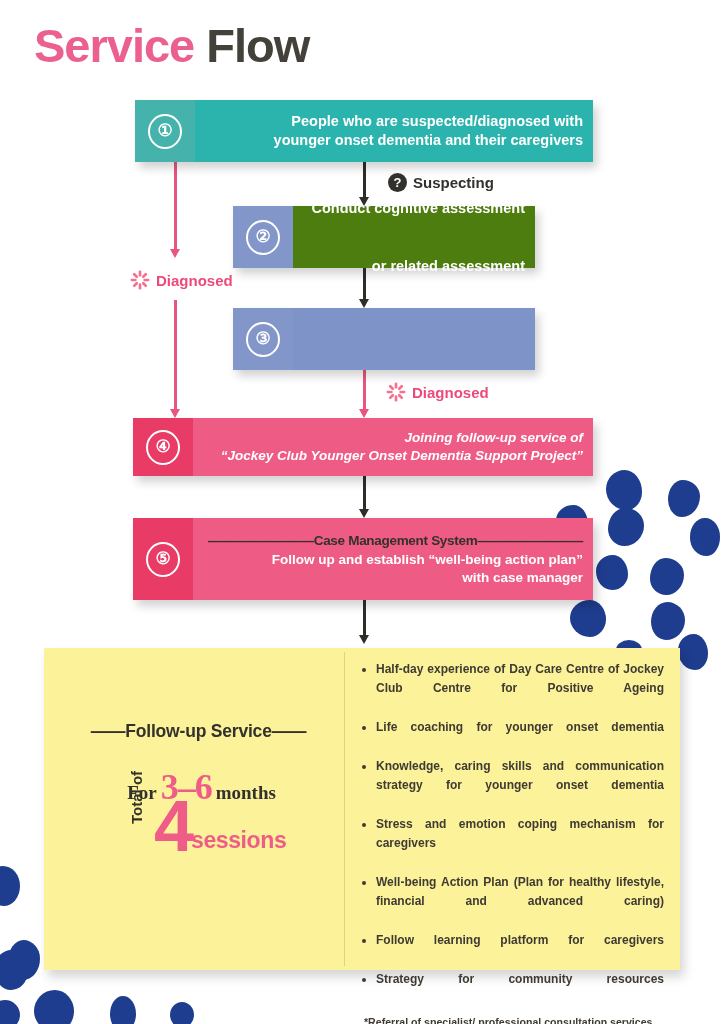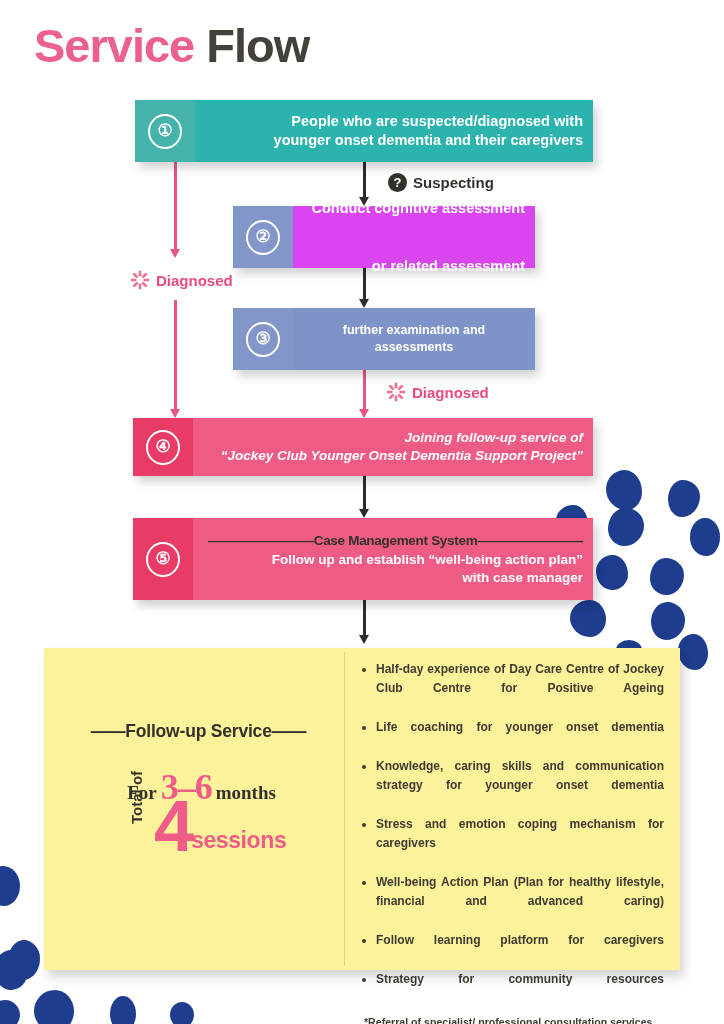--- a/index.html
+++ b/index.html
@@ -46,21 +46,21 @@
   .box .body .ln{display:block;}
 
   
   #box1{left:135px;top:100px;width:458px;height:62px;}
   #box1 .numcell{background:#45b3ab;}
   #box1 .body{background:#2bb3ae;font-size:14.5px;line-height:19px;}
 
   
   #box2{left:233px;top:206px;width:302px;height:62px;}
   #box2 .numcell{background:#8296c9;}
-  #box2 .body{background:#d946ef;font-size:14.5px;line-height:19px;gap:39px;}
+  #box2 .body{background:#4d7c0f;font-size:14.5px;line-height:19px;gap:39px;}
 
   
   #box3{left:233px;top:308px;width:302px;height:62px;}
   #box3 .numcell{background:#8296c9;}
   #box3 .body{background:#7e93c8;font-size:12.5px;line-height:17px;}
 
   
   #box4{left:133px;top:418px;width:460px;height:58px;}
   #box4 .numcell{background:#e83c66;}
   #box4 .body{background:#ee5c85;font-size:13.5px;line-height:18px;font-style:italic;}
@@ -230,21 +230,20 @@
       </g>
     </svg>
     <span class="txt diag-txt">Diagnosed</span>
   </div>
 
   <div class="box" id="box3">
     <div class="numcell">
       <div class="num">③</div>
     </div>
     <div class="body">
-      <span class="ln">further examination and assessments</span>
     </div>
   </div>
 
   <div class="flag" id="diag2">
     <svg width="20" height="20" viewBox="0 0 24 24">
       <g stroke="#f2728f" stroke-width="3.2" stroke-linecap="round">
         <line x1="12" y1="2.2" x2="12" y2="6.4"></line>
         <line x1="18.9" y1="5.1" x2="15.9" y2="8.1"></line>
         <line x1="21.8" y1="12" x2="17.6" y2="12"></line>
         <line x1="18.9" y1="18.9" x2="15.9" y2="15.9"></line>

